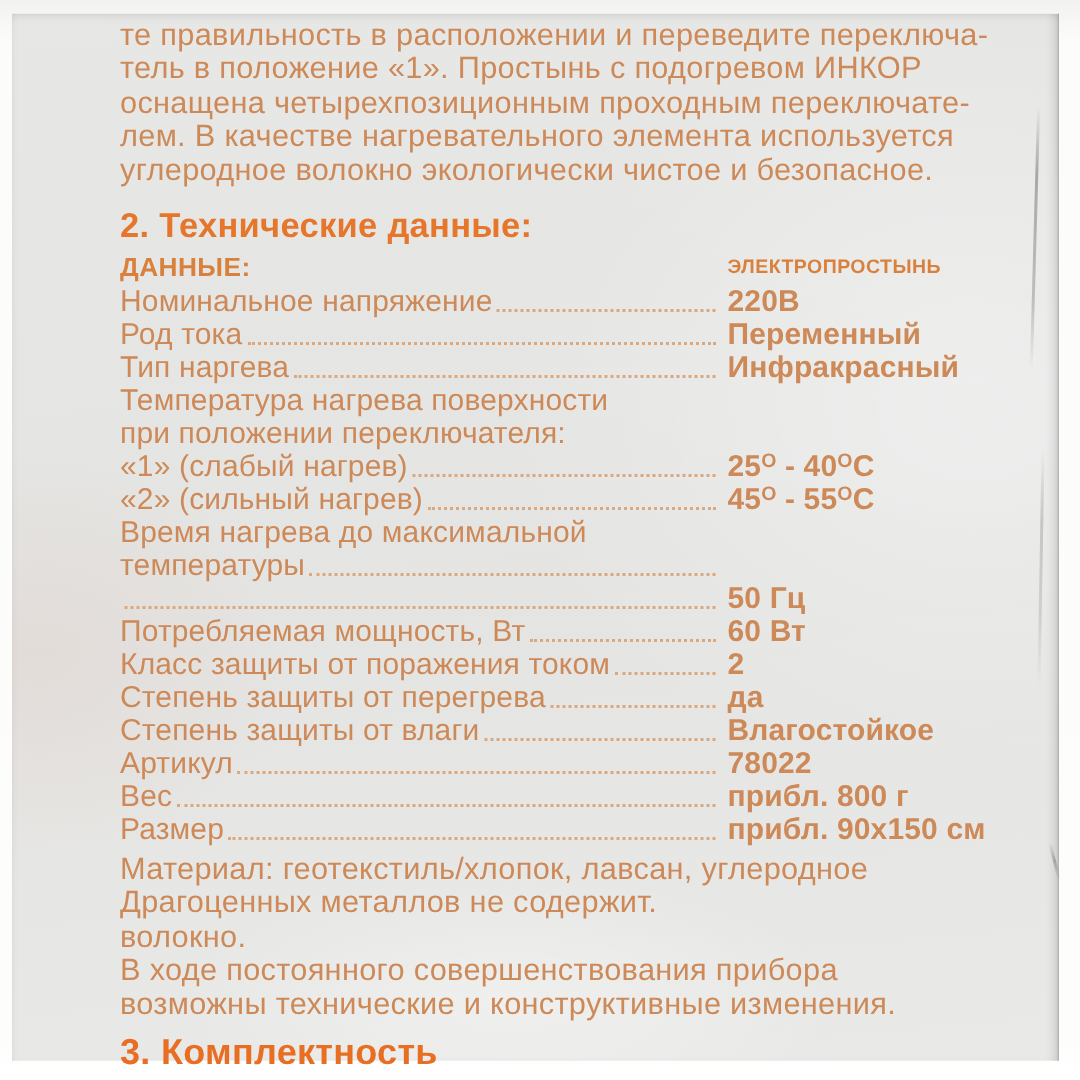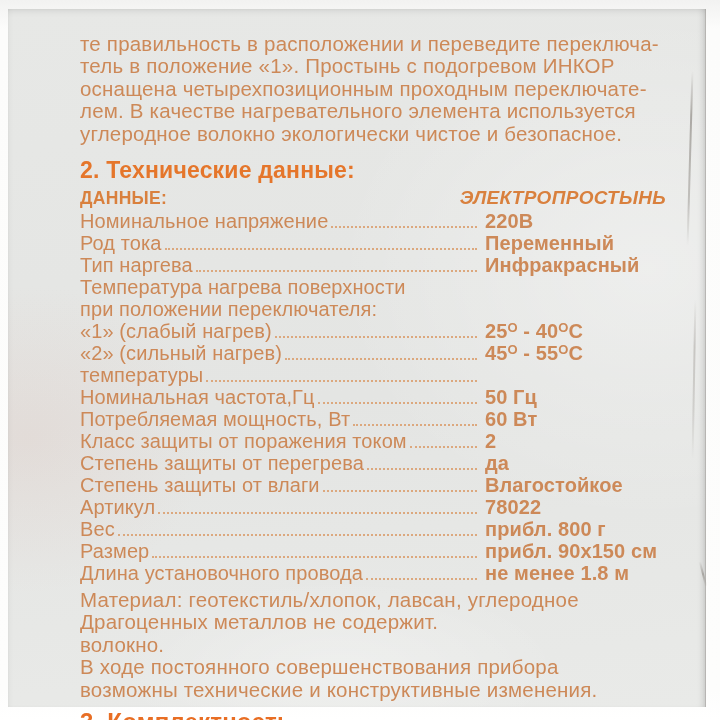--- a/index.html
+++ b/index.html
@@ -40,32 +40,32 @@
     position: absolute; right: 0; top: 0; width: 1px; height: 100%;
     background: rgba(160,156,150,0.45);
   }
 
   .content { position: absolute; left: 72px; top: 0; width: 586px; }
 
   .text-line, .note-line {
     font-size: 20.5px; line-height: 22.4px; letter-spacing: 0.2px;
     color: #cd8958; white-space: nowrap;
   }
-  .intro { padding-top: 24px; }
+  .intro { padding-top: 4px; }
 
   .section-heading {
     font-size: 23px; font-weight: bold; color: #e5762b;
     letter-spacing: 0.2px; line-height: 26px; margin-top: 12px;
   }
   .section-heading.bottom { color: #e86e24; margin-top: 8px; font-size: 24px; }
 
   .spec-table { margin-top: 4px; }
   .spec-header-row { display: flex; line-height: 22px; margin-bottom: 1px; }
   .spec-header-row .col1 { width: 405px; font-size: 17.5px; font-weight: bold; color: #d9803d; letter-spacing: 0.3px; }
-  .spec-header-row .col2 { font-size: 19px; font-weight: bold; color: #d9803d; letter-spacing: 0.3px; white-space: nowrap; font-style: italic; }
+  .spec-header-row .col2 { font-size: 13px; font-weight: bold; color: #d9803d; letter-spacing: 0.3px; white-space: nowrap; }
 
   .spec-row { display: flex; line-height: 22px; }
   .row-left { width: 405px; display: flex; flex: 0 0 405px; }
   .row-label { font-size: 20px; color: #cd8958; letter-spacing: 0.1px; white-space: nowrap; flex: 0 0 auto; }
   .leader {
     flex: 1 1 auto; min-width: 8px;
     border-bottom: 2px dotted #dca87e;
     margin: 0 8px 4px 3px; align-self: flex-end;
   }
   .row-value { font-size: 20px; color: #cd8958; letter-spacing: 0.1px; white-space: nowrap; flex: 1 1 auto; font-weight: bold; }
@@ -143,27 +143,32 @@
             </div>
             <div class="spec-row">
               <div class="row-left">
                 <span class="row-label">«2» (сильный нагрев)</span>
                 <span class="leader"></span>
               </div>
               <span class="row-value">45<sup class="deg">O</sup> - 55<sup class="deg">O</sup>С</span>
             </div>
             <div class="spec-row">
               <div class="row-left">
+                <span class="row-label">Время нагрева до максимальной</span>
+              </div>
+              <span class="row-value"></span>
+            </div>
+            <div class="spec-row">
+              <div class="row-left">
                 <span class="row-label">температуры</span>
                 <span class="leader"></span>
               </div>
             </div>
             <div class="spec-row">
               <div class="row-left">
-                <span class="row-label">Номинальная частота,Гц</span>
                 <span class="leader"></span>
               </div>
               <span class="row-value">50 Гц</span>
             </div>
             <div class="spec-row">
               <div class="row-left">
                 <span class="row-label">Потребляемая мощность, Вт</span>
                 <span class="leader"></span>
               </div>
               <span class="row-value">60 Вт</span>
@@ -202,27 +207,20 @@
                 <span class="leader"></span>
               </div>
               <span class="row-value">прибл. 800 г</span>
             </div>
             <div class="spec-row">
               <div class="row-left">
                 <span class="row-label">Размер</span>
                 <span class="leader"></span>
               </div>
               <span class="row-value">прибл. 90x150 см</span>
-            </div>
-            <div class="spec-row">
-              <div class="row-left">
-                <span class="row-label">Длина установочного провода</span>
-                <span class="leader"></span>
-              </div>
-              <span class="row-value">не менее 1.8 м</span>
             </div>
           </div>
       </div>
 
       <div class="notes">
           <div class="note-line">Материал: геотекстиль/хлопок, лавсан, углеродное</div>
           <div class="note-line">Драгоценных металлов не содержит.</div>
           <div class="note-line">волокно.</div>
           <div class="note-line">В ходе постоянного совершенствования прибора</div>
           <div class="note-line">возможны технические и конструктивные изменения.</div>

